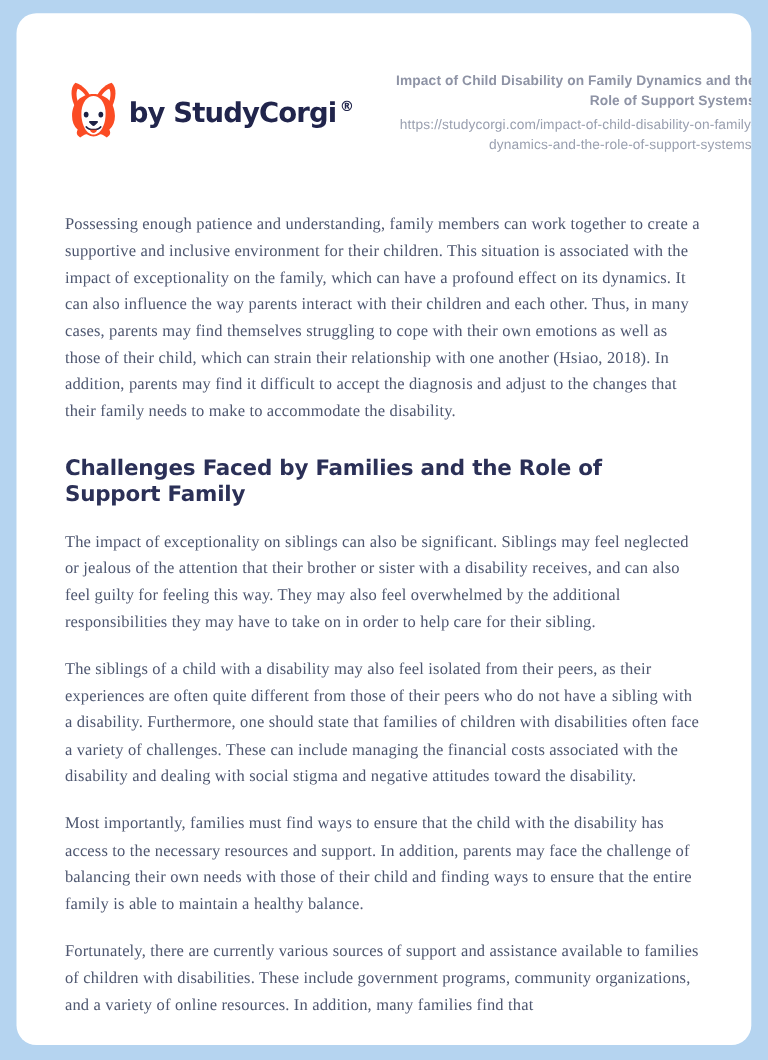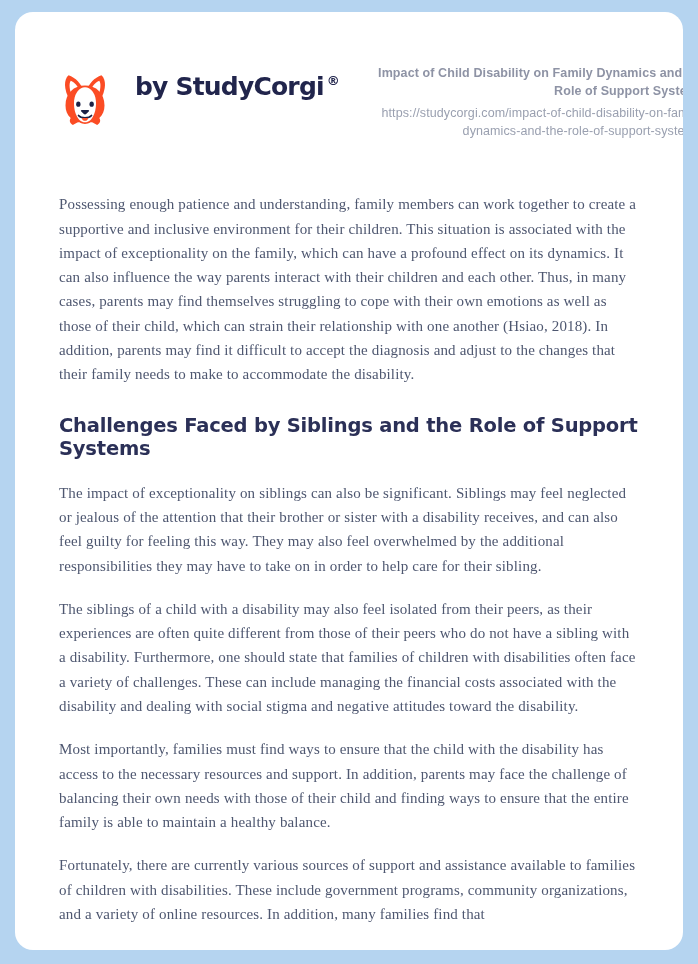--- a/index.html
+++ b/index.html
@@ -22,22 +22,22 @@
 
   
   .header {
     display: flex;
     justify-content: space-between;
     align-items: center;
     gap: 18px;
   }
   .brand {
     display: flex;
-    align-items: flex-start;
-    gap: 24px;
+    align-items: center;
+    gap: 6px;
     flex: 0 0 auto;
   }
   .brand svg { display: block; }
   .brand-name {
     font-family: "DejaVu Sans", "Liberation Sans", sans-serif;
     font-weight: bold;
     font-size: 25px;
     letter-spacing: -0.8px;
     color: #21254c;
     white-space: nowrap;
@@ -126,20 +126,20 @@
 
     <div class="head-meta">
       <div class="doc-title">Impact of Child Disability on Family Dynamics and the Role of Support Systems</div>
       <a class="doc-url" href="#">https://studycorgi.com/impact-of-child-disability-on-family-dynamics-and-the-role-of-support-systems/</a>
     </div>
 
   </div>
 
   <div class="article">
     <p>Possessing enough patience and understanding, family members can work together to create a supportive and inclusive environment for their children. This situation is associated with the impact of exceptionality on the family, which can have a profound effect on its dynamics. It can also influence the way parents interact with their children and each other. Thus, in many cases, parents may find themselves struggling to cope with their own emotions as well as those of their child, which can strain their relationship with one another (Hsiao, 2018). In addition, parents may find it difficult to accept the diagnosis and adjust to the changes that their family needs to make to accommodate the disability.</p>
-    <h2>Challenges Faced by Siblings and the Role of Support Systems</h2>
+    <h2>Challenges Faced by Families and the Role of Support Family</h2>
     <p>The impact of exceptionality on siblings can also be significant. Siblings may feel neglected or jealous of the attention that their brother or sister with a disability receives, and can also feel guilty for feeling this way. They may also feel overwhelmed by the additional responsibilities they may have to take on in order to help care for their sibling.</p>
     <p>The siblings of a child with a disability may also feel isolated from their peers, as their experiences are often quite different from those of their peers who do not have a sibling with a disability. Furthermore, one should state that families of children with disabilities often face a variety of challenges. These can include managing the financial costs associated with the disability and dealing with social stigma and negative attitudes toward the disability.</p>
     <p>Most importantly, families must find ways to ensure that the child with the disability has access to the necessary resources and support. In addition, parents may face the challenge of balancing their own needs with those of their child and finding ways to ensure that the entire family is able to maintain a healthy balance.</p>
     <p>Fortunately, there are currently various sources of support and assistance available to families of children with disabilities. These include government programs, community organizations, and a variety of online resources. In addition, many families find that</p>
   </div>
 
 </div>
 
 </body></html>

